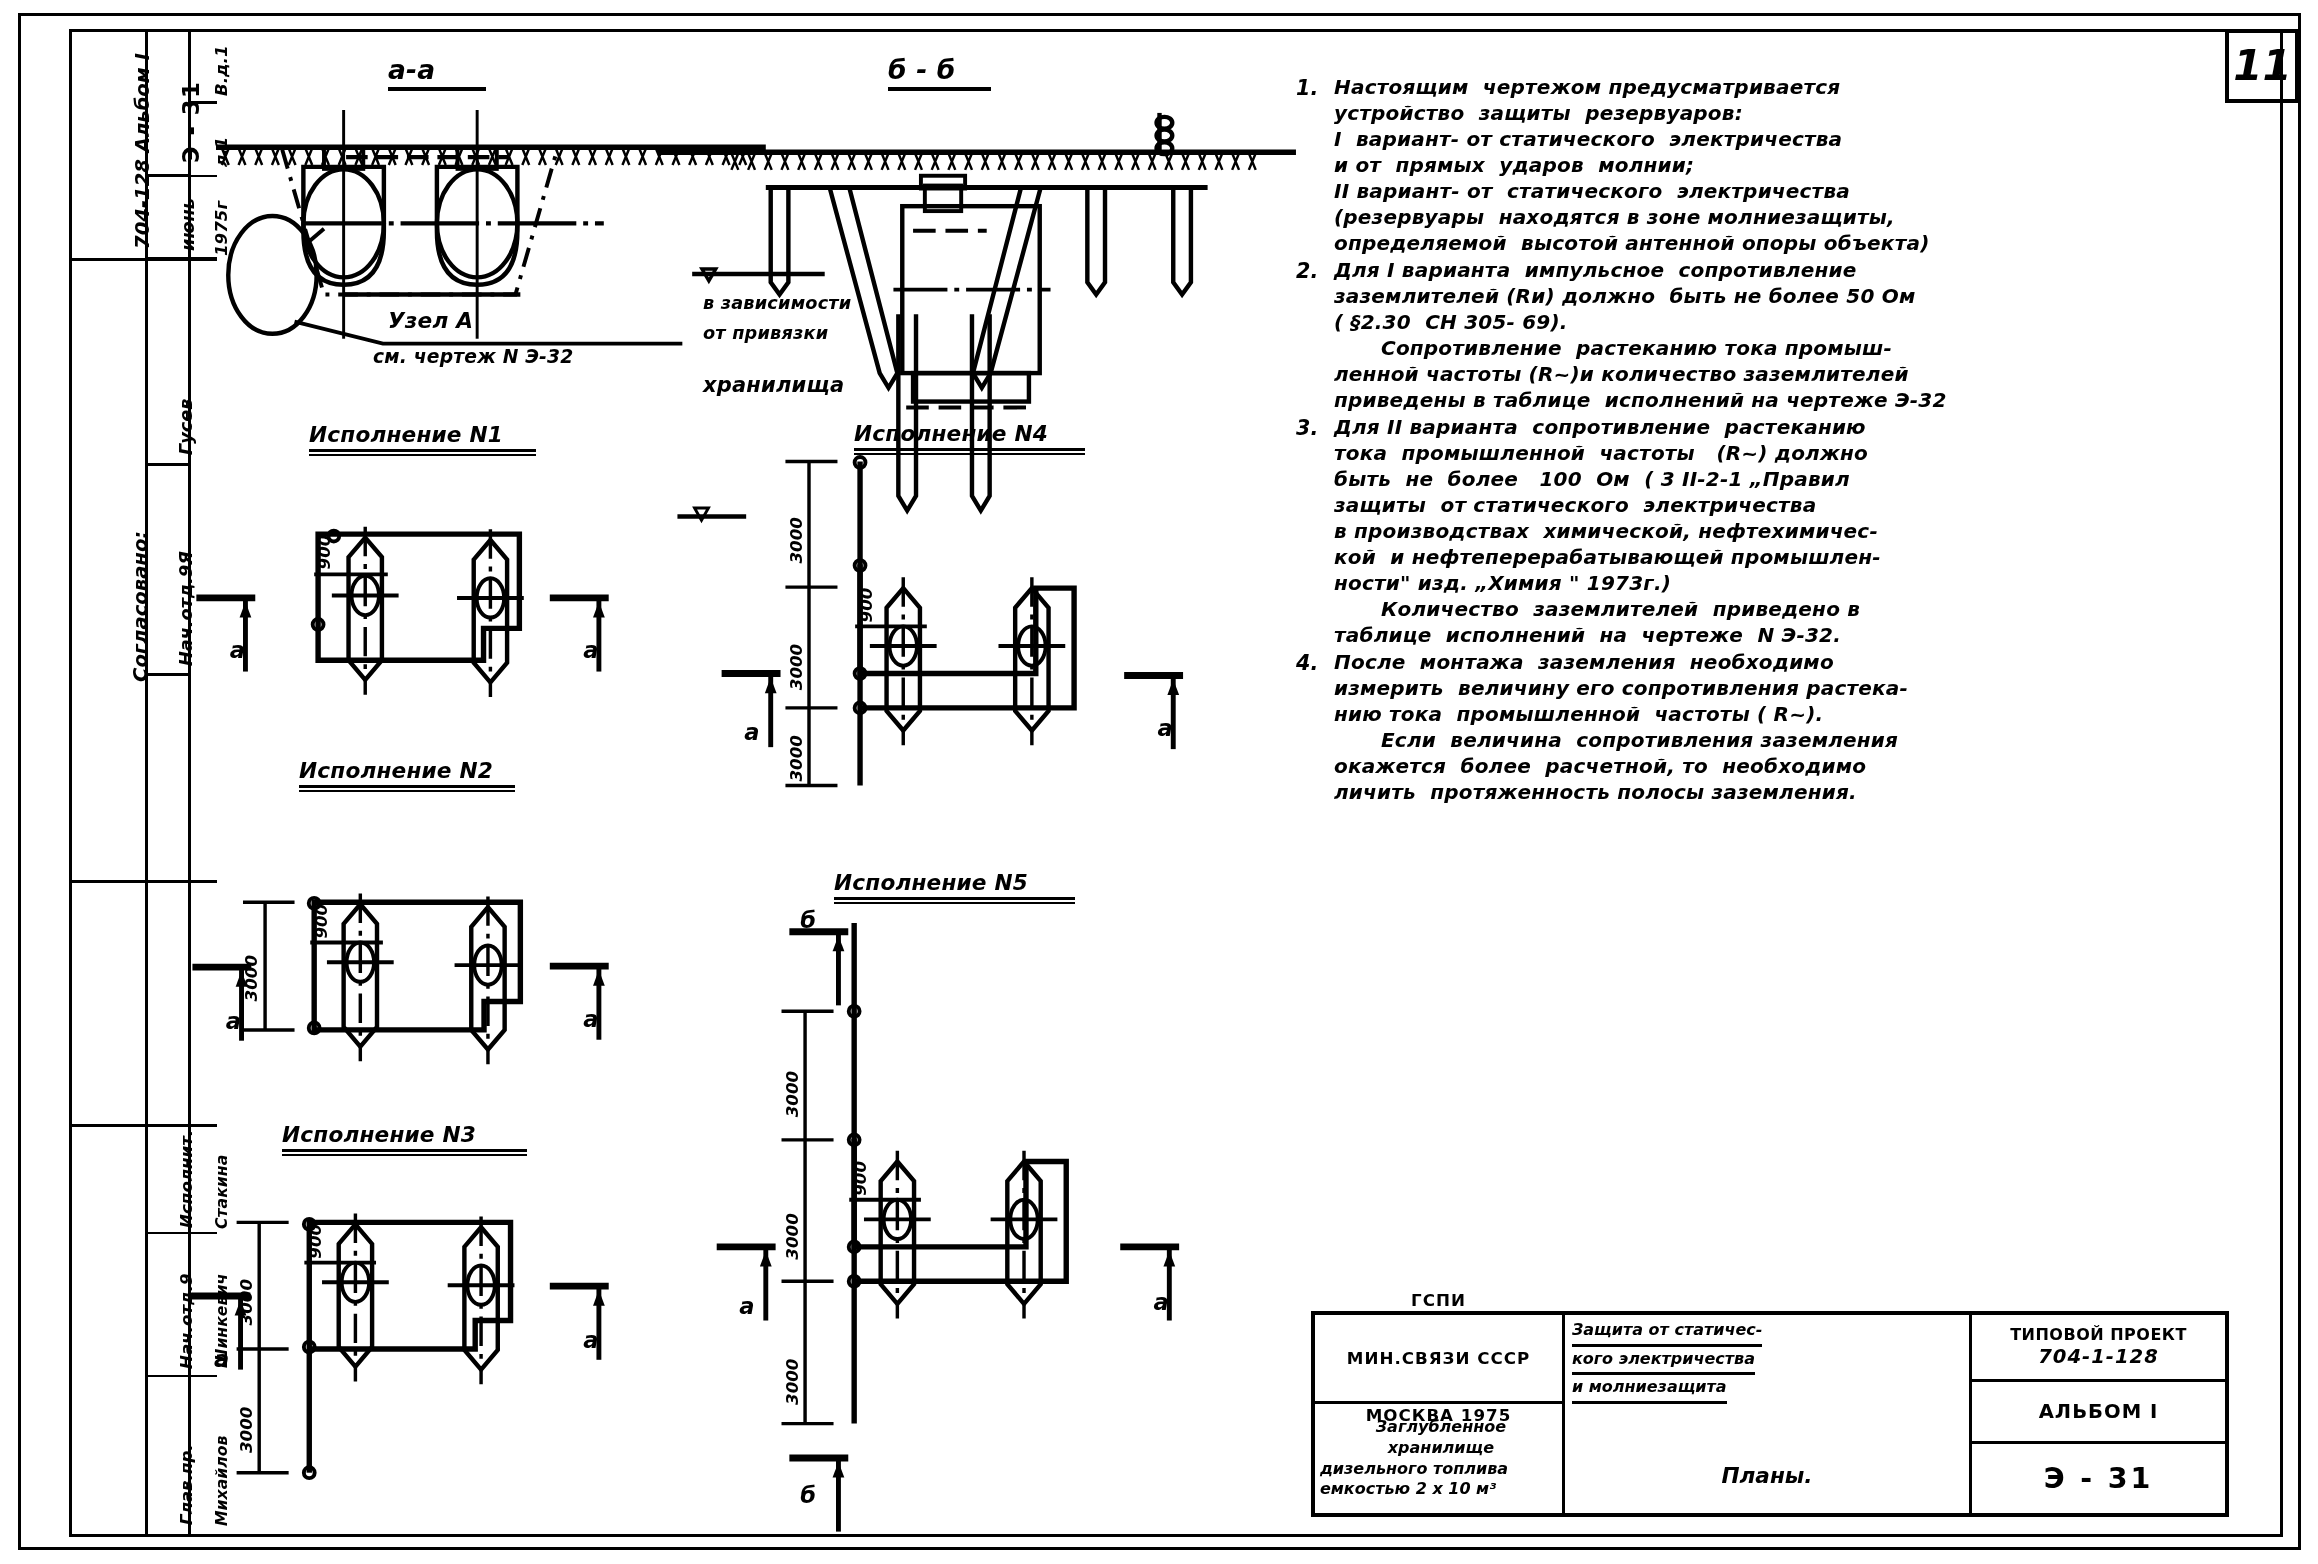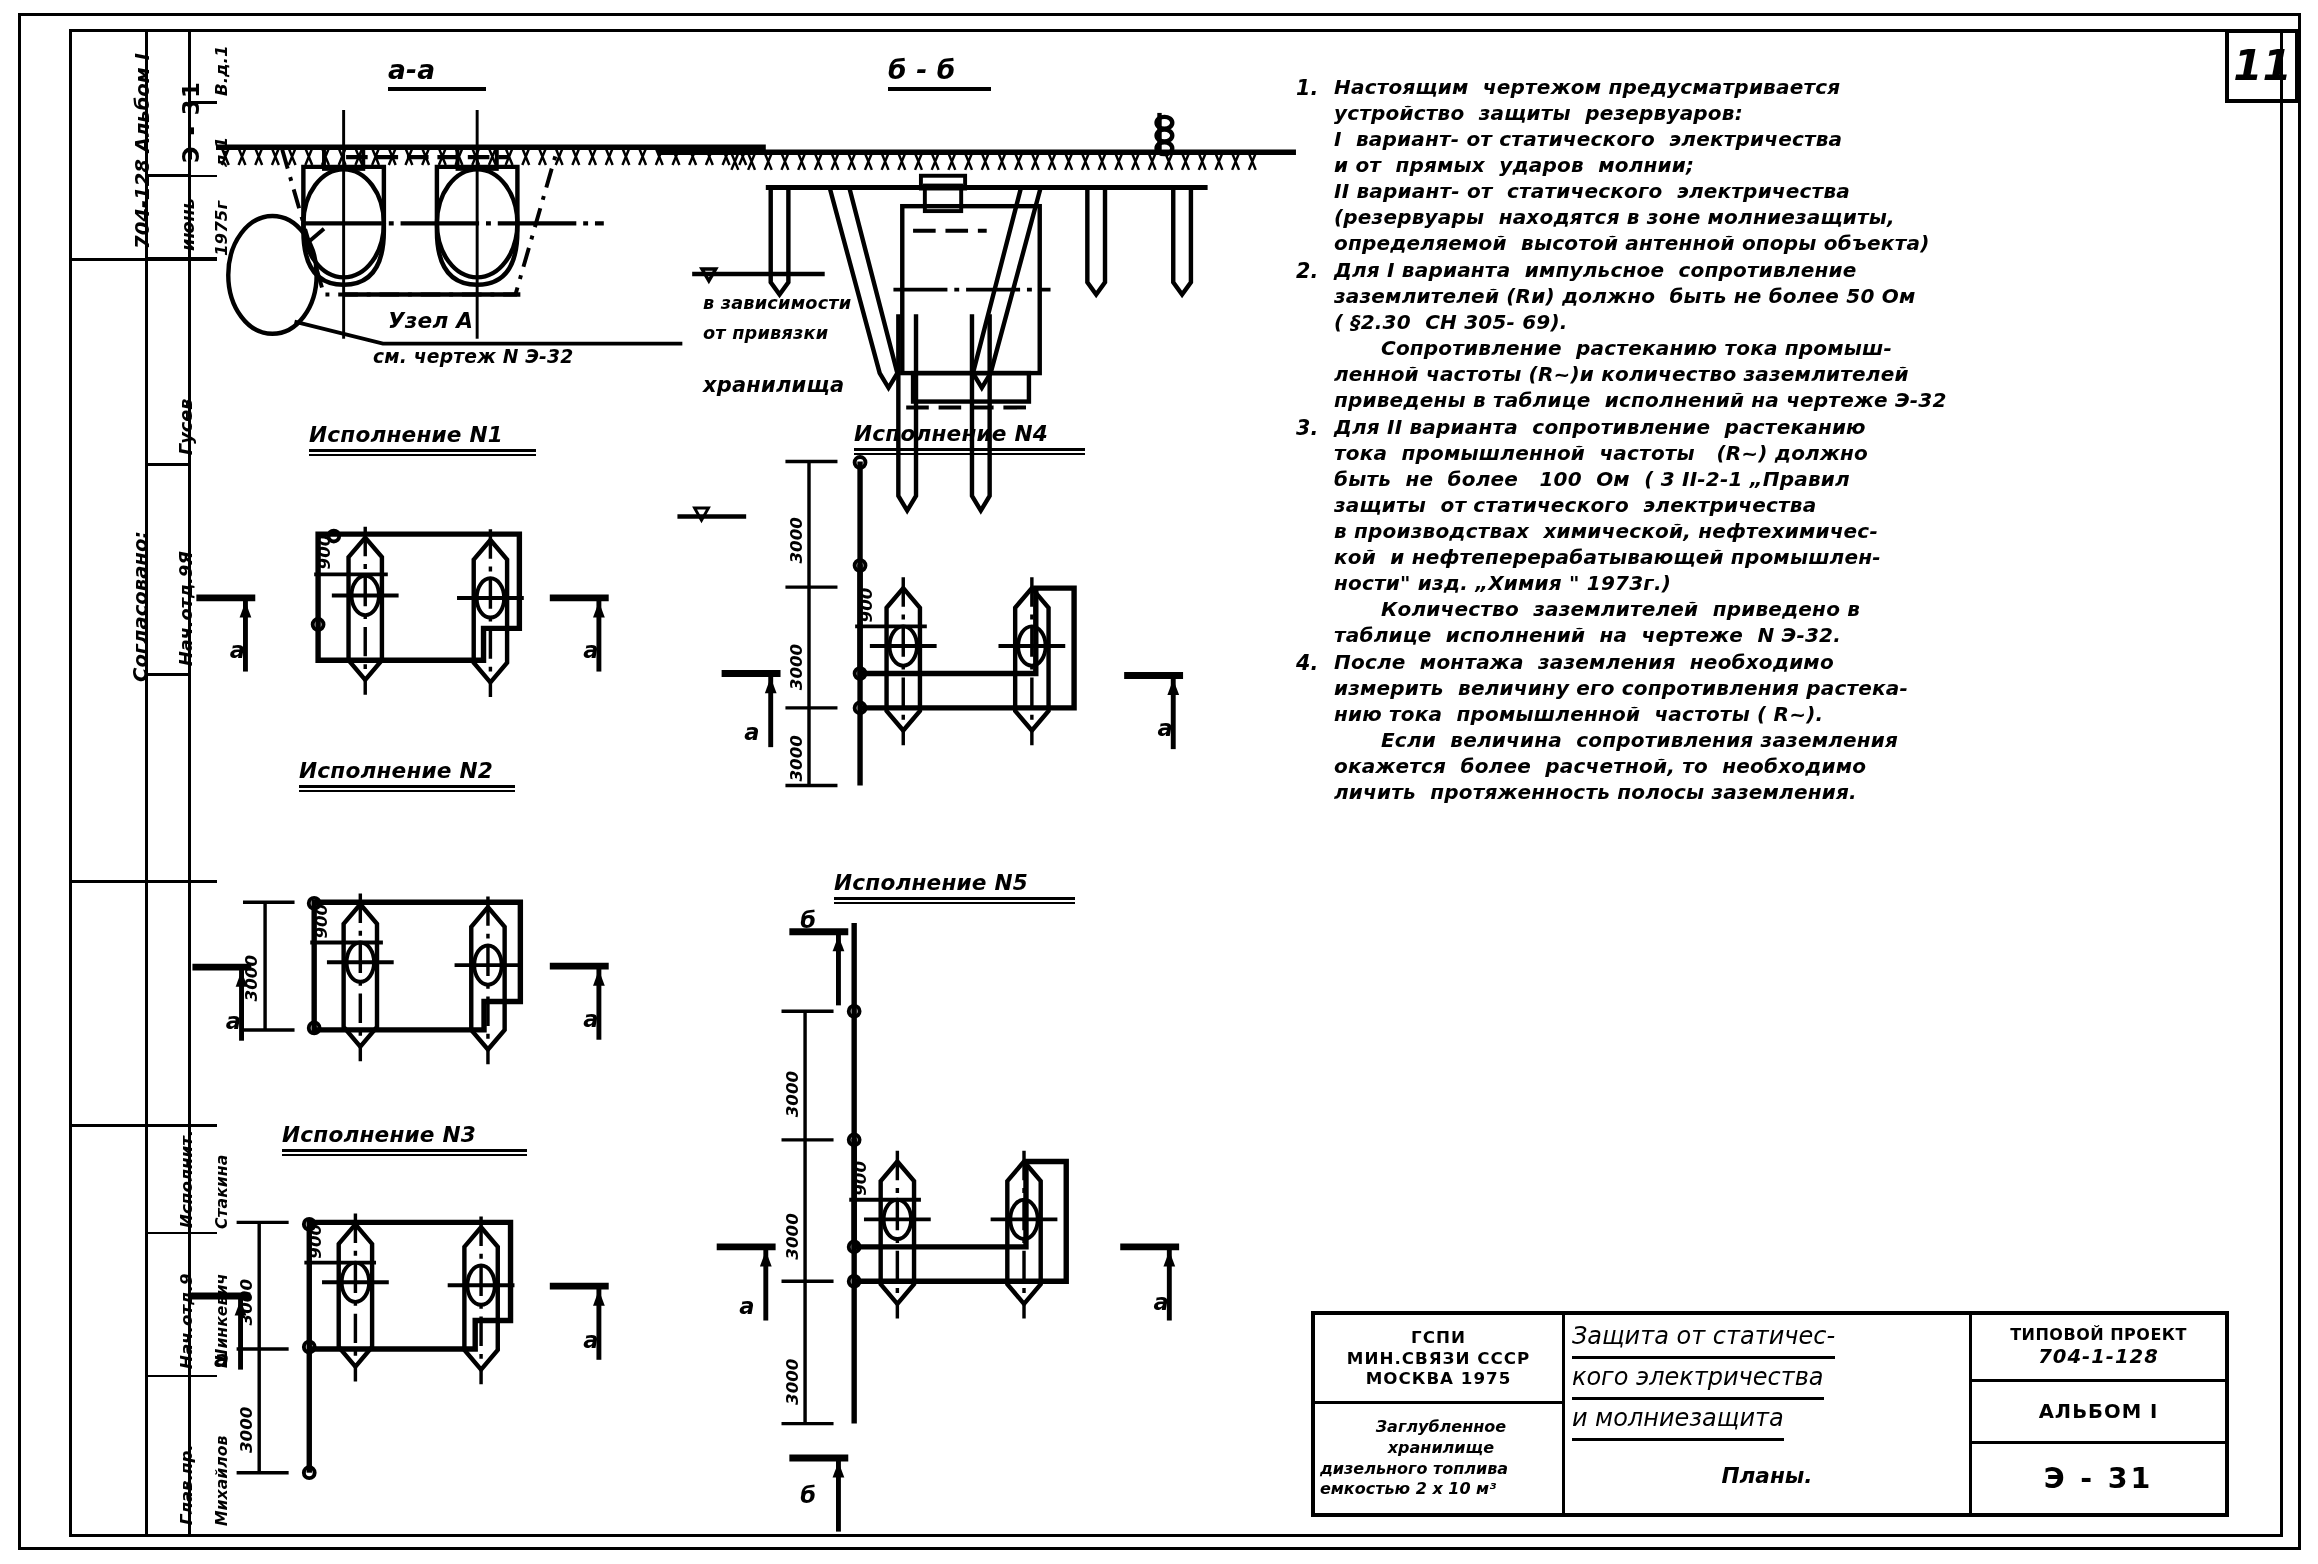--- a/index.html
+++ b/index.html
@@ -55,21 +55,21 @@
      border:4.4px solid #000;box-sizing:border-box;display:flex;}
   .tb-col{box-sizing:border-box;display:flex;flex-direction:column;}
   .tb-c1{width:250px;border-right:3.4px solid #000;}
   .tb-c2{width:407px;border-right:3.4px solid #000;}
   .tb-c3{flex:1;}
   .tb-cell{box-sizing:border-box;display:flex;flex-direction:column;
            align-items:center;justify-content:center;text-align:center;}
   .tb-b{border-bottom:3.4px solid #000;}
   .org{font-family:"DejaVu Sans",sans-serif;font-weight:700;font-size:16.7px;line-height:1.22;letter-spacing:1px;}
   .obj{font-style:italic;font-weight:700;font-size:16px;line-height:1.30;}
-  .stage{font-style:italic;font-weight:400;font-size:24px;line-height:1.55;}
+  .stage{font-style:italic;font-weight:700;font-size:16px;line-height:1.55;}
   .stage span{display:block;border-bottom:3.9px solid #000;padding-bottom:1px;}
   .plan{font-style:italic;font-weight:700;font-size:21.6px;}
   .proj{font-family:"DejaVu Sans",sans-serif;font-weight:700;font-size:16px;line-height:1.25;letter-spacing:0.5px;align-items:center;}
   .proj .num{font-style:italic;font-size:19.6px;letter-spacing:1px;}
   .album{font-family:"DejaVu Sans",sans-serif;font-weight:700;font-size:19.6px;letter-spacing:1px;}
   .sheetno{font-family:"DejaVu Sans",sans-serif;font-weight:700;font-size:28.5px;letter-spacing:2.9px;}
 
   
   #draw{position:absolute;left:0;top:0;width:2319px;height:1565px;pointer-events:none;}
   .dim{font-family:"DejaVu Sans",sans-serif;font-weight:700;font-size:34px;font-style:italic;}
@@ -534,21 +534,21 @@
         <div class="nline hand indent">Если  величина  сопротивления заземления</div>
         <div class="nline hand">окажется  более  расчетной, то  необходимо</div>
         <div class="nline hand">личить  протяженность полосы заземления.</div>
       </div>
     </div>
   </div>
 
   <div id="titleblock">
 
     <div class="tb-col tb-c1">
-      <div class="tb-cell tb-b org" style="height:45%;">
+      <div class="tb-cell tb-b org" style="height:45%;gap:37px;">
         <div>ГСПИ</div>
         <div>МИН.СВЯЗИ СССР</div>
         <div>МОСКВА 1975</div>
       </div>
       <div class="tb-cell obj" style="height:55%;align-items:flex-start;padding-left:4.9px;justify-content:center;">
         <div>Заглубленное хранилище</div>
         <div>дизельного топлива</div>
         <div>емкостью 2 х 10 м³</div>
       </div>
     </div>

